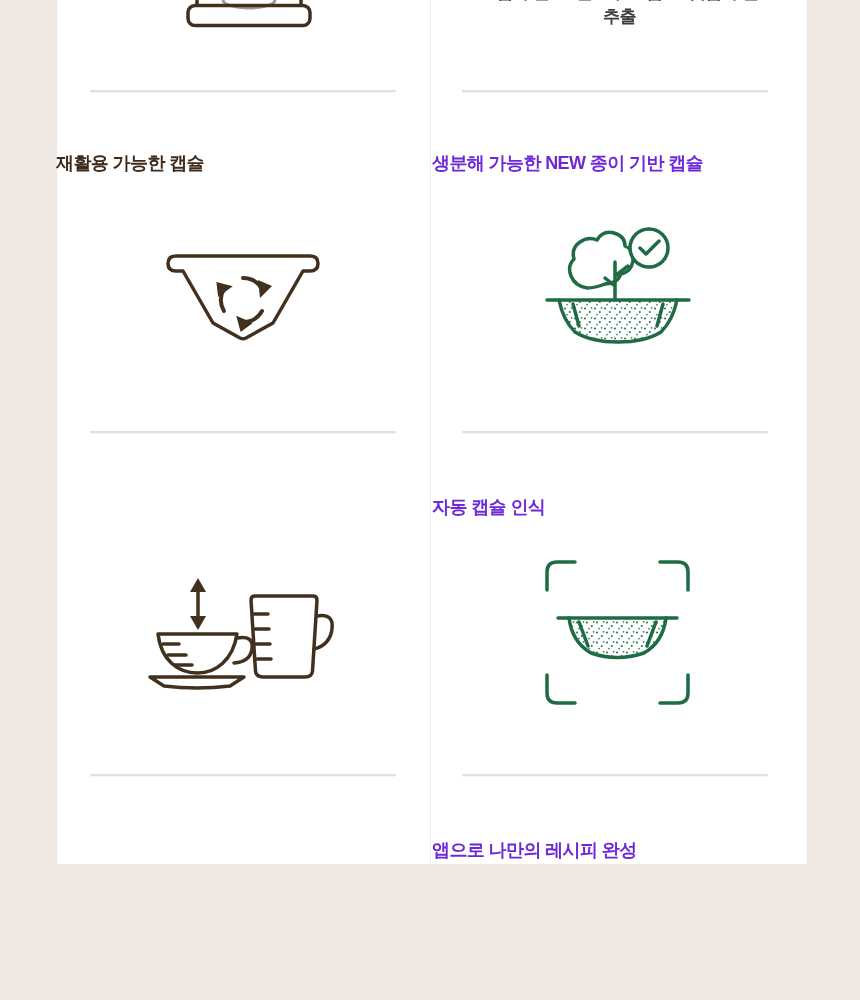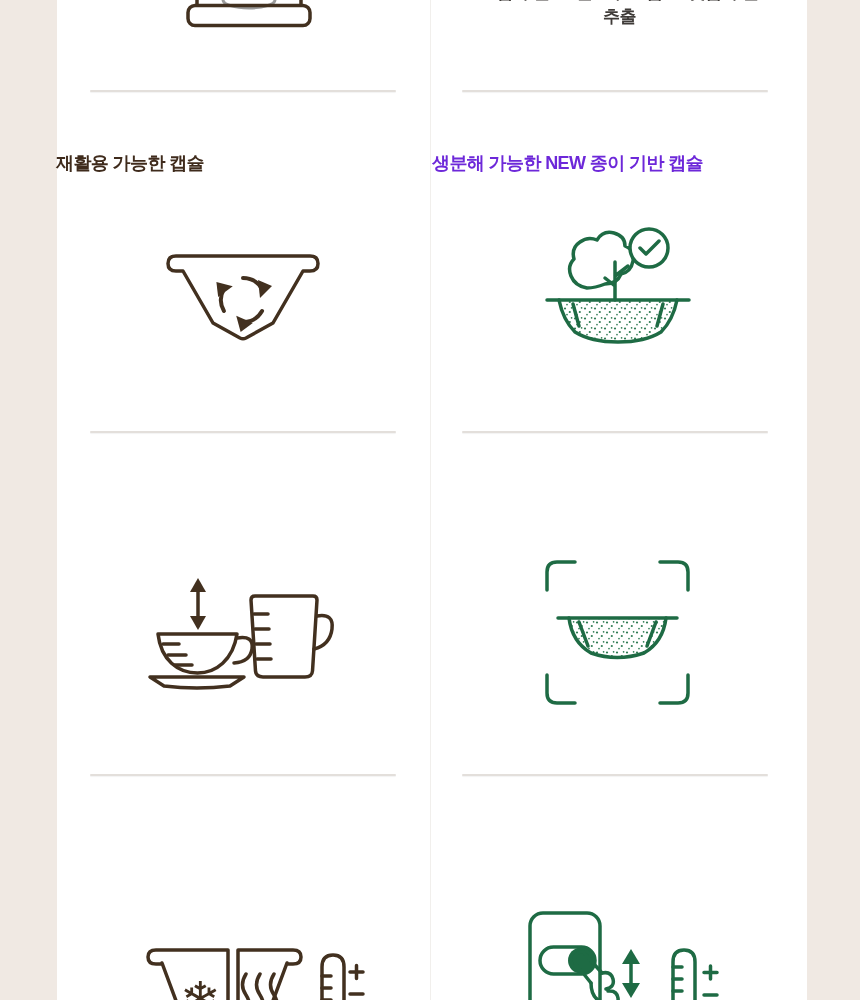--- a/index.html
+++ b/index.html
@@ -1,16 +1,16 @@
 <!DOCTYPE html>
 <html><head>
 <meta charset="utf-8">
 <style>
   html,body{margin:0;padding:0;background:#f0e9e3;}
-  .page{position:relative;width:860px;height:1000px;background:#f0e9e3;overflow:hidden;
+  .page{position:relative;width:860px;height:864px;background:#f0e9e3;overflow:hidden;
         font-family:"Liberation Sans",sans-serif;}
   .content{position:absolute;left:57px;top:0;width:750px;height:1000px;background:#ffffff;}
   .vsep{position:absolute;left:430px;top:0;width:1px;height:1000px;background:#f1efec;}
   .hr{position:absolute;width:306px;height:2px;background:#e3dfdb;border-radius:1px;
       box-shadow:0 1px 1px rgba(0,0,0,.05);}
   .hr.l{left:90px}.hr.r{left:462px}
   .hr.y1{top:90px}.hr.y2{top:431px}.hr.y3{top:774px}
   .title{position:absolute;width:374px;font-size:18px;font-weight:700;
          letter-spacing:-0.6px;line-height:26px;white-space:nowrap;}
   .title.l{left:56px;color:#3f2b1c}
@@ -95,20 +95,21 @@
       <path class="gstroke" d="M16,74 Q20,94 32,106 Q48,116 75,116 Q102,116 118,106 Q130,94 134,74"></path>
       <path class="gstroke" d="M30,78 l6,22 M120,78 l-6,22"></path>
       <path class="gstroke" d="M72,74 V36 M72,50 l13,-10 M72,60 l-10,-8"></path>
       <path class="gstroke" d="M44,62 Q32,60 28,50 Q24,40 31,33 Q28,22 37,16 Q45,10 54,14 Q60,4 71,7 Q82,10 82,20 Q92,24 90,35 Q88,46 78,48 Q74,58 62,58 Q52,62 44,62 Z"></path>
       <circle cx="106" cy="22" r="19" fill="#ffffff" stroke="#1e6b44" stroke-width="3.5"></circle>
       <path class="gstroke" d="M97,22 l6,6 l13,-13"></path>
       <path class="gstroke" d="M4,74 H146" stroke-width="4"></path>
     </svg>
   </span>
 
+  <div class="title r t2">자동 캡슐 인식</div>
 
   <span class="icon" style="left:148px;top:574px">
     <svg width="190" height="116" viewBox="0 0 190 116">
       <path class="bstroke" d="M50,16 V52" stroke-width="4"></path>
       <polygon points="50,4 42,18 58,18" fill="#42301f"></polygon>
       <polygon points="50,56 42,42 58,42" fill="#42301f"></polygon>
       <path class="bstroke" d="M10,60 H89 C85,86 68,99 49.5,99 C30,99 13,86 10,60 Z"></path>
       <path class="bstroke" d="M15,70 h16 M20,81 h18 M27,91 h17" stroke-width="3"></path>
       <path class="bstroke" d="M89,64 Q106,61 104,75 Q102,88 86,89"></path>
       <path class="bstroke" d="M2,103 H96 L82,112 Q49,116 16,112 Z" stroke-width="3"></path>
@@ -124,20 +125,21 @@
       <path class="gstroke" d="M115,2 H133 Q143,2 143,12 V30"></path>
       <path class="gstroke" d="M2,115 V133 Q2,143 12,143 H30"></path>
       <path class="gstroke" d="M115,143 H133 Q143,143 143,133 V115"></path>
       <path d="M24,58 Q27,82 46,93 Q72,102 99,93 Q118,82 121,58 Z" fill="url(#dotsG)" stroke="none"></path>
       <path class="gstroke" d="M24,58 Q27,82 46,93 Q72,102 99,93 Q118,82 121,58"></path>
       <path class="gstroke" d="M34,62 l9,24 M111,62 l-9,24" stroke-width="3"></path>
       <path class="gstroke" d="M13,58 H132" stroke-width="4.5"></path>
     </svg>
   </span>
 
+  <div class="title r t3">앱으로 나만의 레시피 완성</div>
 
   <span class="icon" style="left:146px;top:938px">
     <svg width="220" height="95" viewBox="0 0 220 95">
       <path class="bstroke" d="M82,12 H10 Q2,12 2,19 Q2,26 10,26 H16 M16,25 L42,95 M82,12 V95"></path>
       <text x="34" y="78" font-size="48" fill="#42301f" font-family="DejaVu Sans, sans-serif">❄</text>
       <path class="bstroke" d="M92,12 H147 Q155,12 155,19 Q155,26 147,26 H141 M141,25 L115,95 M92,12 V95"></path>
       <path class="bstroke" d="M100,36 q-7,11 0,21 q7,11 0,21" stroke-width="3"></path>
       <path class="bstroke" d="M114,36 q-7,11 0,21 q7,11 0,21" stroke-width="3"></path>
       <path class="bstroke" d="M128,36 q-7,11 0,21 q7,11 0,21" stroke-width="3"></path>
       <path class="bstroke" d="M176,95 V29 Q176,17 187,17 Q198,17 198,29 V95"></path>

